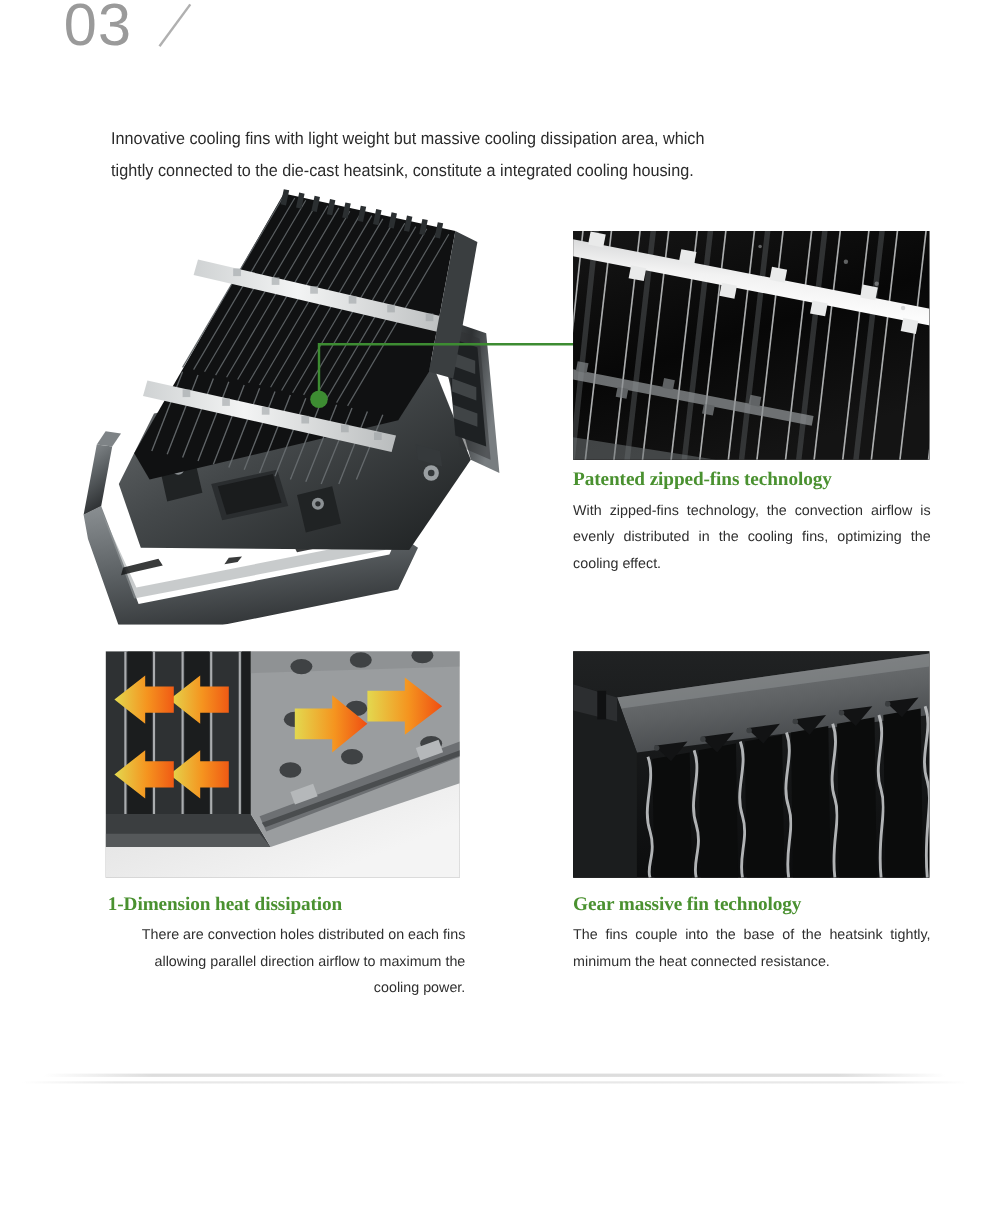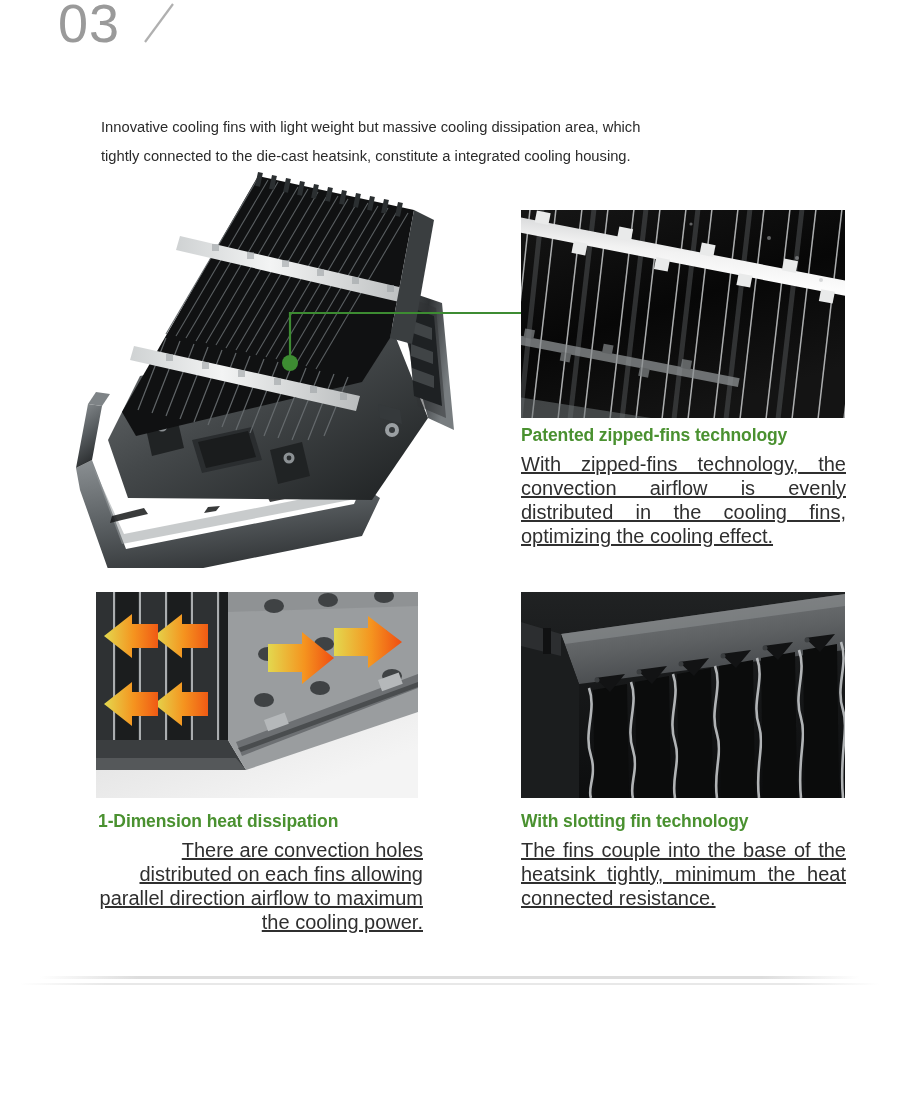--- a/index.html
+++ b/index.html
@@ -112,29 +112,29 @@
   #caption-gear   { left: 521px; top: 810px; }
 
   .caption-title {
     color: #4a9130;
     font-size: 17.5px;
     font-weight: bold;
     line-height: 22px;
     margin: 0 0 6px 0;
     letter-spacing: -0.1px;
     white-space: nowrap;
+    font-family: Liberation Serif, serif;
   }
   .caption-body {
     color: #2f2f2f;
-    font-size: 20px;
+    font-size: 13px;
     line-height: 24px;
     margin: 0;
     text-align: justify;
     width: 325px;
-    text-decoration: underline;
   }
   .caption-body.left-align { text-align: right; }
 
   
   #footer-divider {
     position: absolute;
     left: 40px; top: 976px;
     width: 820px; height: 3px;
     background: linear-gradient(to right,
         rgba(225,225,225,0) 0%,
@@ -584,18 +584,18 @@
   <p class="caption-title">Patented zipped-fins technology</p>
   <p class="caption-body">With zipped-fins technology, the convection airflow is evenly distributed in the cooling fins, optimizing the cooling effect.</p>
 </div>
 
 <div class="caption-block" id="caption-3d">
   <p class="caption-title">1-Dimension heat dissipation</p>
   <p class="caption-body left-align">There are convection holes distributed on each fins allowing parallel direction airflow to maximum the cooling power.</p>
 </div>
 
 <div class="caption-block" id="caption-gear">
-  <p class="caption-title">With slotting fin technology</p>
+  <p class="caption-title">Gear massive fin technology</p>
   <p class="caption-body">The fins couple into the base of the heatsink tightly, minimum the heat connected resistance.</p>
 </div>
 
 <div id="footer-divider"></div>
 <div id="footer-divider2"></div>
 
 </body></html>

